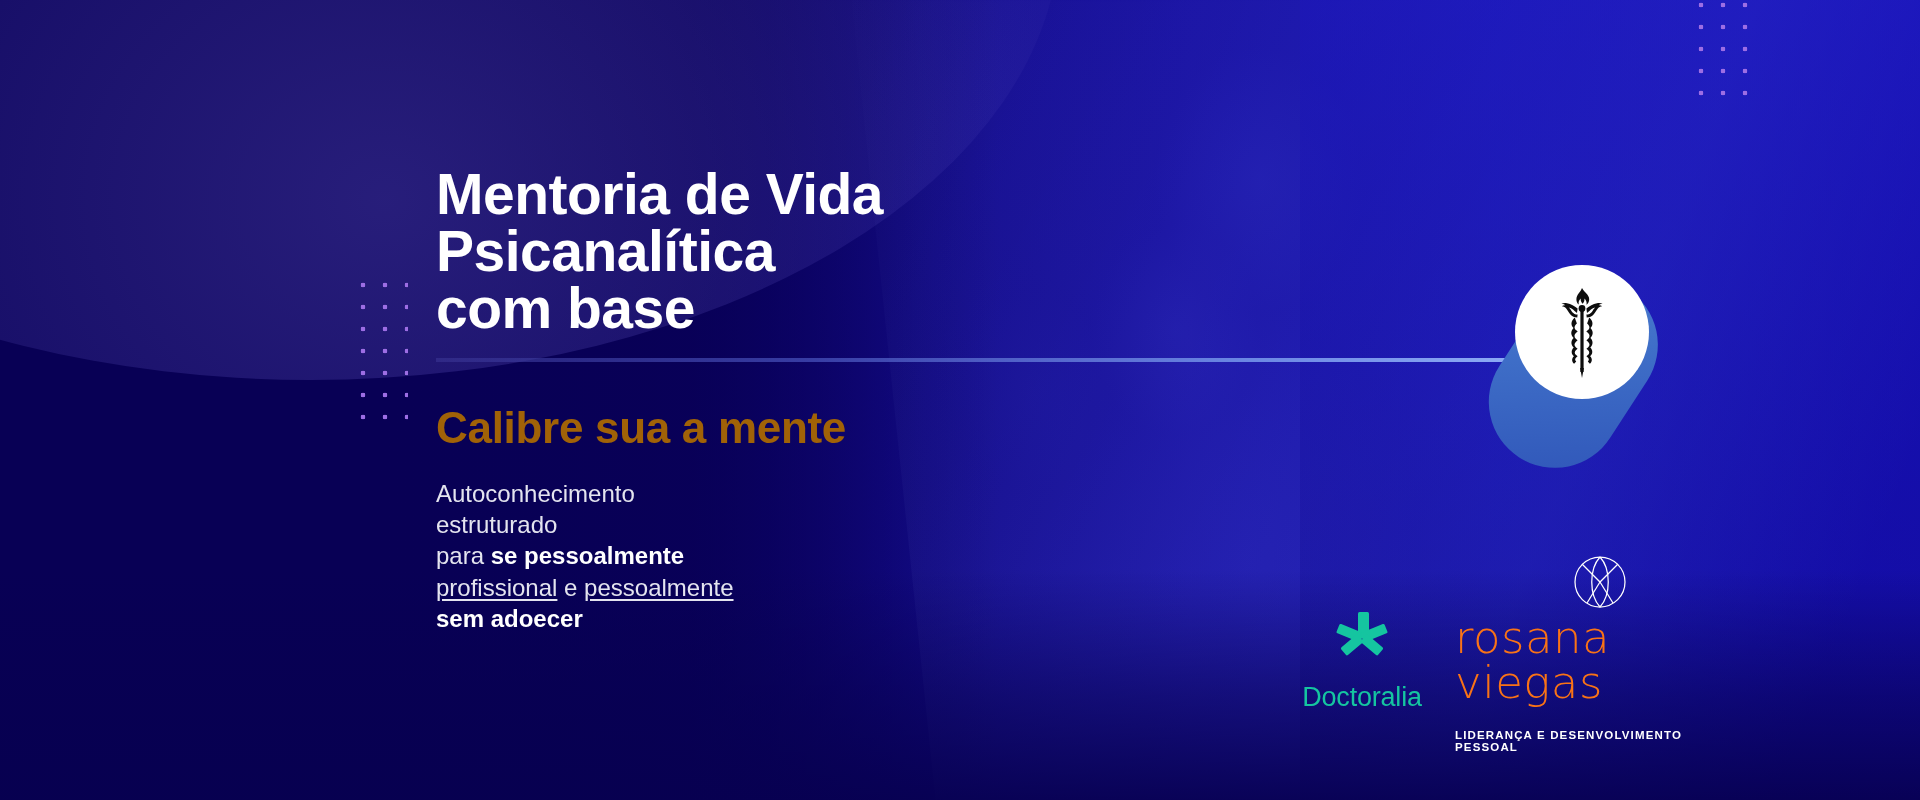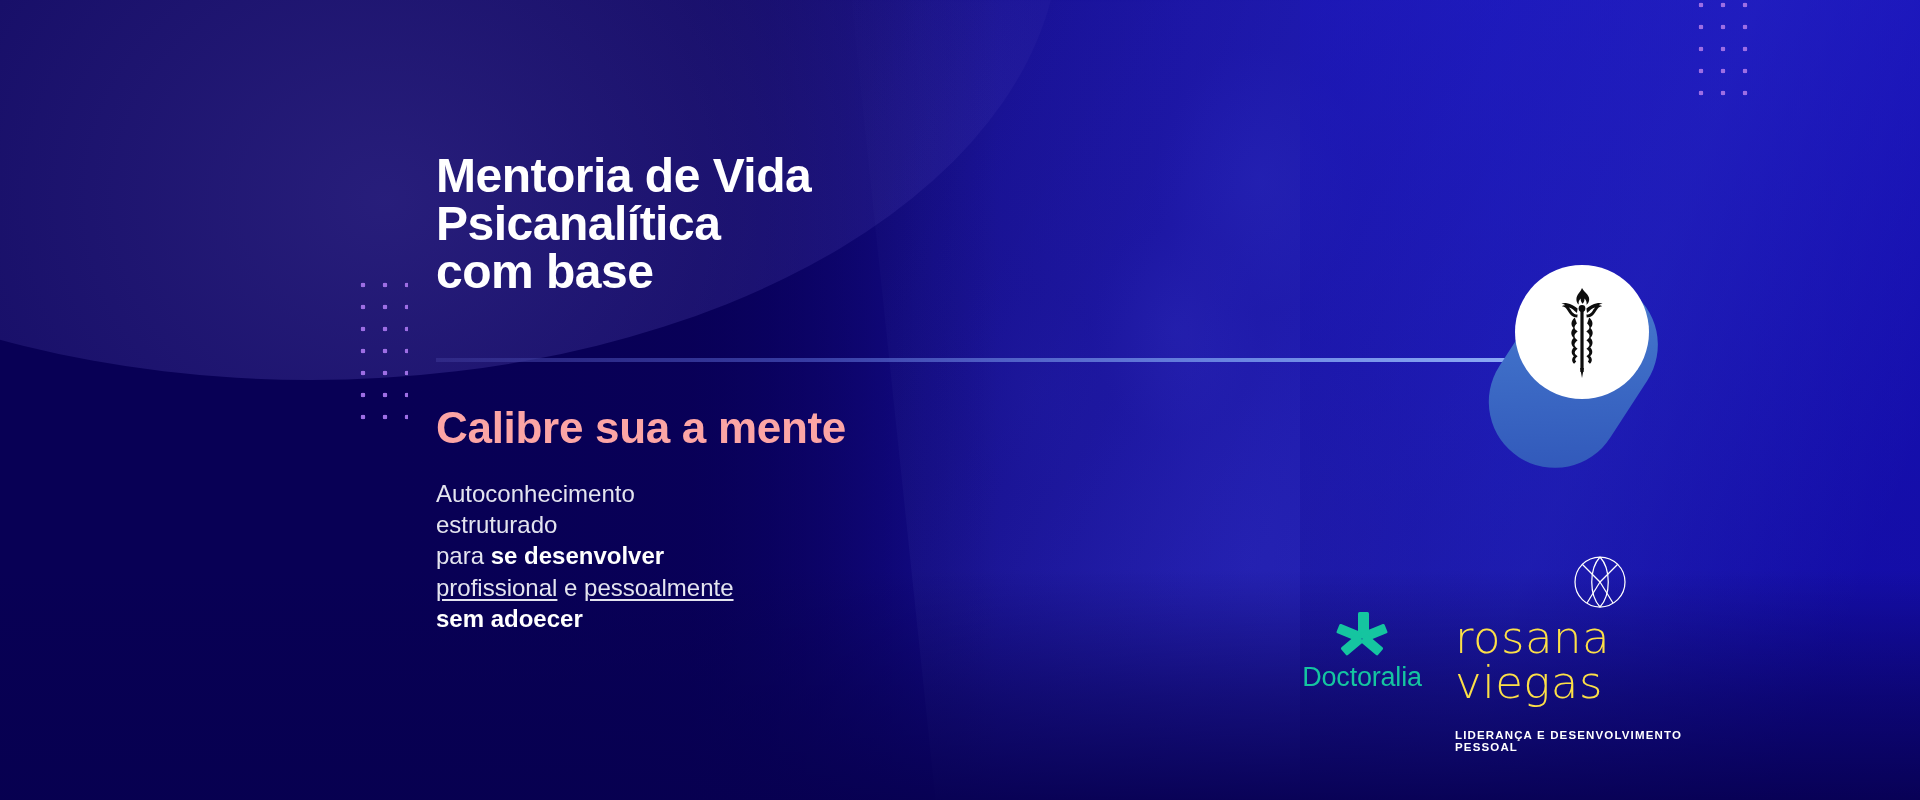--- a/index.html
+++ b/index.html
@@ -75,41 +75,41 @@
     background-position:0 0;
   }
   .dots.left{ left:352px; top:274px; width:56px; height:150px; }
   .dots.topright{ left:1690px; top:-6px; width:62px; height:108px; }
 
   
   .content{ position:absolute; left:0; top:0; width:1920px; height:800px; }
 
   .headline{
     position:absolute;
-    left:436px; top:120px;
+    left:436px; top:128px;
     width:760px;
     color:#ffffff;
-    font-size:48px;
+    font-size:57px;
     line-height:1.0;
     font-weight:bold;
     letter-spacing:-0.5px;
   }
   .headline .hl-line{ display:block; white-space:nowrap; }
 
   .divider{
     position:absolute;
     left:436px; top:358px;
     width:1075px; height:4px;
     background:linear-gradient(90deg, rgba(60,55,150,.55) 0%, rgba(70,80,185,.75) 35%, rgba(110,140,230,.95) 75%, rgba(140,170,245,1) 100%);
   }
 
   .subhead{
     position:absolute;
     left:436px; top:405px;
-    color:#fca5a5;
+    color:#a16207;
     font-size:44px;
     font-weight:bold;
     line-height:1.05;
     letter-spacing:-0.3px;
     white-space:nowrap;
   }
 
   .body{
     position:absolute;
     left:436px; top:478px;
@@ -142,39 +142,39 @@
     border-radius:50%;
     background:#ffffff;
     display:flex; align-items:center; justify-content:center;
   }
   .badge-circle svg{ width:76px; height:96px; display:block; }
 
   
   .logo-doctoralia{
     position:absolute; left:1292px; top:612px;
     width:140px;
-    display:flex; flex-direction:column; align-items:center; gap:0;
+    display:flex; flex-direction:column; align-items:center; gap:20px;
   }
   .logo-doctoralia .mark{ width:58px; height:52px; }
   .logo-doctoralia .wordmark{
     color:#15c5a0;
     font-size:27px;
     font-weight:normal;
     letter-spacing:-0.2px;
     line-height:1;
   }
 
   .logo-rosana{
     position:absolute; left:1455px; top:555px;
     width:290px;
     display:flex; flex-direction:column; align-items:center;
   }
   .logo-rosana .monogram{ width:54px; height:54px; margin-bottom:6px; }
   .logo-rosana .name{
-    color:#fde047;
+    color:#f97316;
     font-size:45px;
     font-weight:300;
     letter-spacing:0.5px;
     line-height:1;
     font-family:"DejaVu Sans", sans-serif;
   }
   .logo-rosana .tagline{
     color:#ffffff;
     font-size:11.5px;
     font-weight:bold;
@@ -208,21 +208,21 @@
       <span class="hl-line">com base</span>
     </h1>
 
     <div class="divider"></div>
 
     <div class="subhead">Calibre sua a mente</div>
 
     <div class="body">
       <span class="bline">Autoconhecimento</span>
       <span class="bline">estruturado</span>
-      <span class="bline"><span>para </span><b>se desenvolver</b></span>
+      <span class="bline"><span>para </span><b>se pessoalmente</b></span>
       <span class="bline"><u>profissional</u><span> e </span><u>pessoalmente </u></span>
       <span class="bline"><b>sem adoecer</b></span>
     </div>
 
     <div class="badge-wrap">
       <div class="badge-tail"></div>
       <div class="badge-circle">
         <svg viewBox="0 0 76 96" aria-hidden="true">
           <g fill="#0d0d0d">
 

